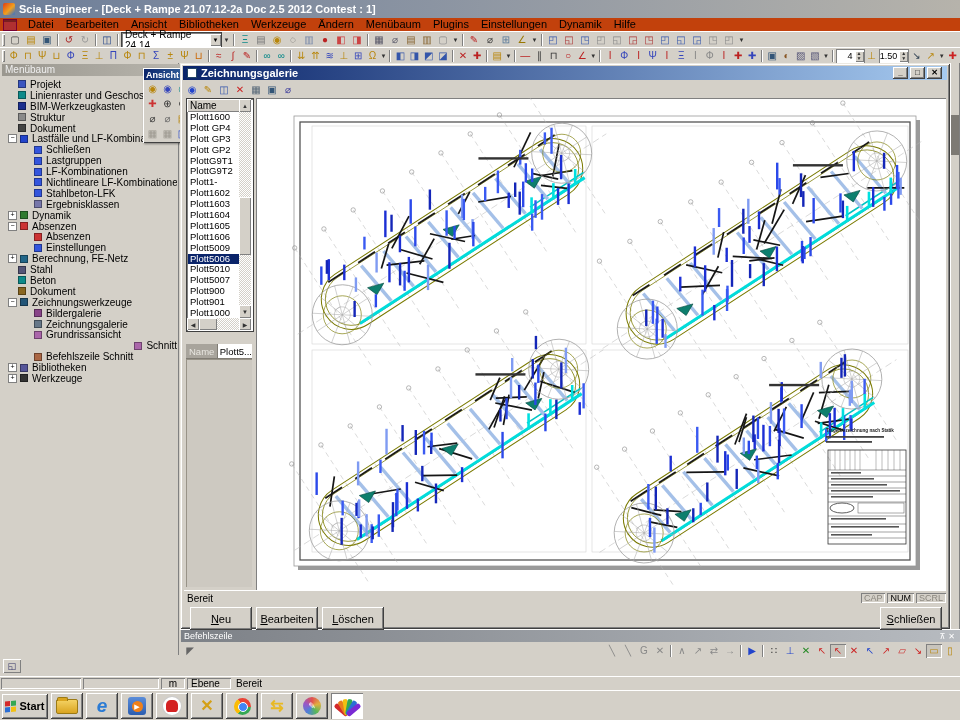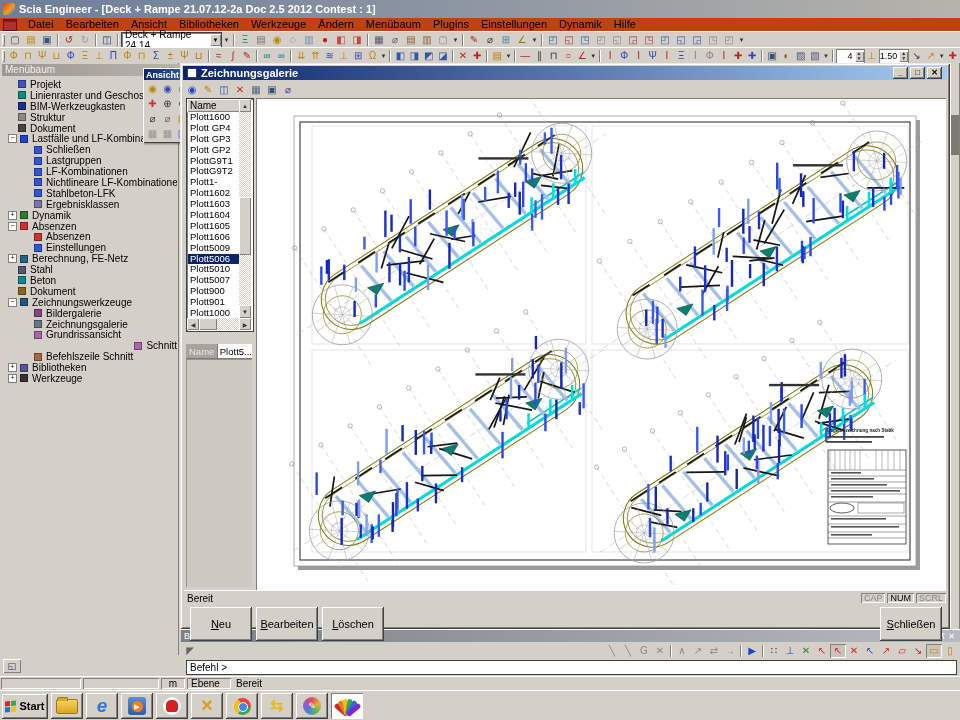--- a/index.html
+++ b/index.html
@@ -75,21 +75,21 @@
   #g-prop{position:absolute;left:6px;top:281px;width:66px;height:15px;display:flex;font-size:9.5px;}
   #g-prop .k{width:33px;background:#a8a49c;color:#e8e6e0;padding-left:3px;line-height:15px;box-shadow:inset -1px -1px 0 #807c74;}
   #g-prop .v{flex:1;background:#fff;padding-left:2px;line-height:15px;box-shadow:inset 0 -1px 0 #807c74;}
   #g-propbg{position:absolute;left:6px;top:296px;width:66px;height:228px;background:#cdc9c1;box-shadow:inset 1px 1px 0 #989388;}
   #g-preview{position:absolute;left:76px;top:35px;width:690px;height:492px;background:#fff;
     box-shadow:inset 1px 1px 0 #808080,inset -1px -1px 0 #fff;}
   #g-status{position:absolute;left:4px;top:527px;width:762px;height:14px;font-size:10px;display:flex;align-items:center;border-top:1px solid #fff;}
   #g-locks{margin-left:auto;display:flex;}
   #g-locks span{margin-left:2px;padding:0 3px;font-size:9px;box-shadow:inset 1px 1px 0 #808080,inset -1px -1px 0 #fff;color:#8a867e;}
   #g-locks span.on{color:#000;}
-  .g-btn{position:absolute;top:544px;height:34px;width:62px;}
+  .g-btn{position:absolute;top:544px;height:23px;width:62px;}
   
   #right-strip{left:950px;top:63px;width:10px;height:566px;background:#d4d0c8;box-shadow:inset 1px 0 0 #fff,inset -1px 0 0 #808080;}
   #right-strip .blk{position:absolute;left:1px;top:52px;width:8px;height:40px;background:#7d7a74;}
   
   #cmd{left:180px;top:629px;width:780px;height:47px;background:#d4d0c8;box-shadow:inset 0 1px 0 #fff;}
   #cmd-title{position:absolute;left:1px;top:1px;width:778px;height:12px;
     background:linear-gradient(90deg,#7d8187,#b7bbc0);color:#fff;font-size:9px;display:flex;align-items:center;padding-left:3px;}
   #cmd-title .r{margin-left:auto;margin-right:4px;font-size:8px;letter-spacing:3px;}
   #cmd-icons{position:absolute;left:2px;top:14px;width:776px;height:15px;display:flex;align-items:center;}
   #cmd-input{position:absolute;left:6px;top:31px;width:766px;height:13px;background:#fff;border:1px solid #404040;
@@ -1169,21 +1169,20 @@
         <span class="tb-btn" style="color: rgb(204, 34, 34);">↖</span>
         <span class="tb-btn pressed" style="color: rgb(204, 34, 34);">↖</span>
         <span class="tb-btn" style="color: rgb(204, 34, 34);">✕</span>
         <span class="tb-btn" style="color: rgb(34, 68, 204);">↖</span>
         <span class="tb-btn" style="color: rgb(204, 34, 34);">↗</span>
         <span class="tb-btn" style="color: rgb(204, 34, 34);">▱</span>
         <span class="tb-btn" style="color: rgb(204, 34, 34);">↘</span>
         <span class="tb-btn pressed" style="color: rgb(184, 134, 11);">▭</span>
         <span class="tb-btn" style="color: rgb(184, 134, 11);">▯</span>
       </div>
-    <div id="cmd-input">Befehl &gt;</div>
   </div>
 
   <div class="abs raised-thin" style="left:3px;top:659px;width:18px;height:14px;display:flex;align-items:center;justify-content:center;font-size:9px;color:#336;">◱</div>
 
   <div id="statusbar" class="abs">
     <span class="cell" style="width:72px;"></span>
     <span class="cell" style="width:68px;"></span>
     <span class="cell" style="width:16px;text-align:center;">m</span>
     <span class="cell" style="width:36px;">Ebene XY</span>
     <span style="padding:1px 0 0 4px;">Bereit</span>

